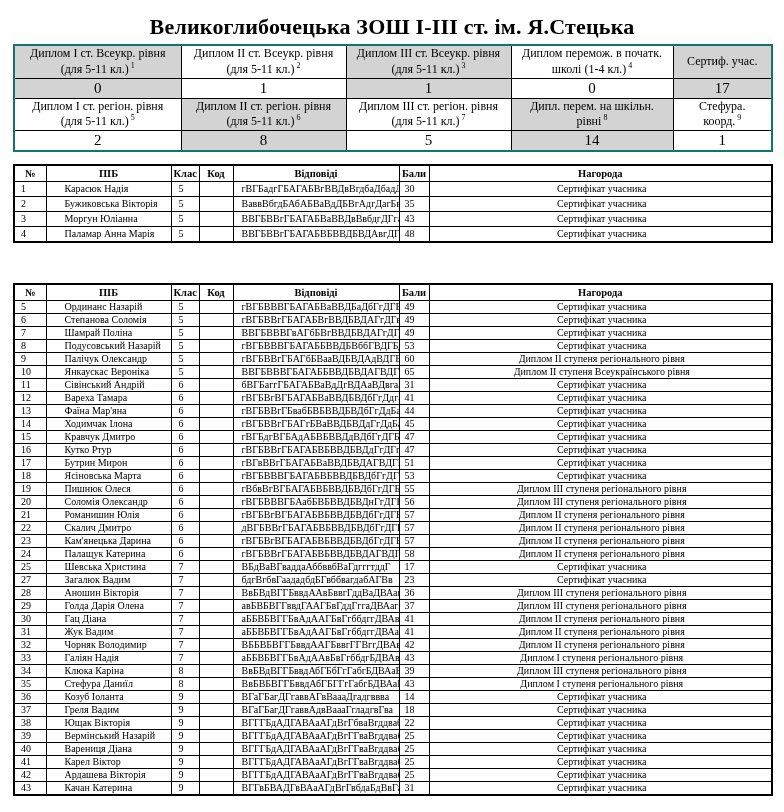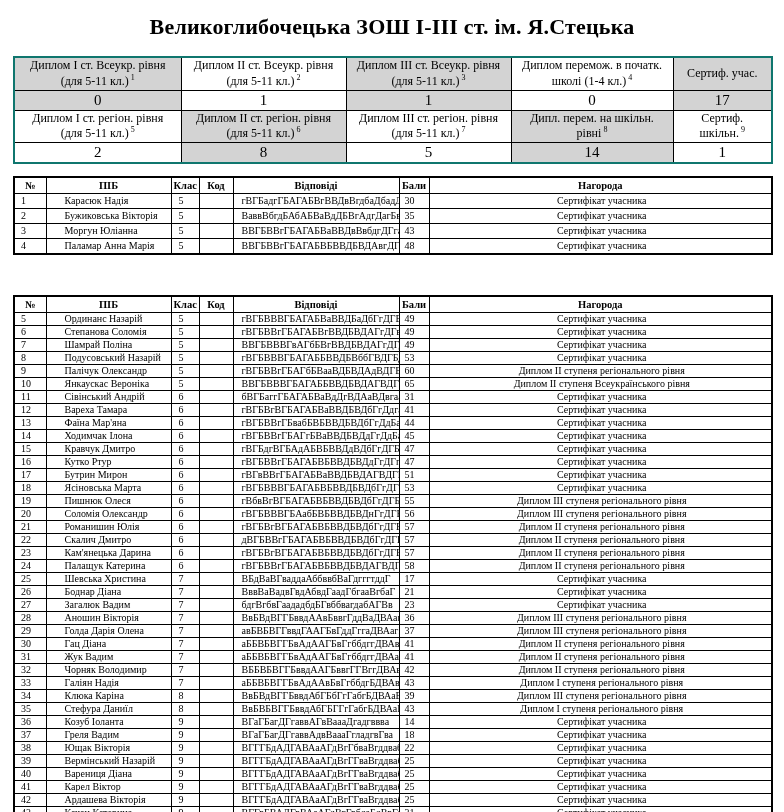--- a/index.html
+++ b/index.html
@@ -1,18 +1,18 @@
 <!DOCTYPE html>
 <html><head>
 <meta charset="utf-8">
 <style>
   html,body{margin:0;padding:0;background:#fff;color:#000;}
   body{width:784px;height:812px;font-family:"Liberation Serif","DejaVu Serif",serif;overflow:hidden;}
   .page{padding:0 13px;}
-  h1{text-align:center;font-size:22px;font-weight:bold;margin:14px 0 16px 0;letter-spacing:0.2px;}
+  h1{text-align:center;font-size:22px;font-weight:bold;margin:14px 0 4px 0;letter-spacing:0.2px;}
   table{border-collapse:collapse;width:758px;table-layout:fixed;}
 
   
   .summary{border:2px solid #0f766e;margin-bottom:12px;}
   .summary td{border:1px solid #000;text-align:center;vertical-align:middle;overflow:hidden;}
   .sum-head td{font-size:12px;line-height:1.15;height:27px;padding:1px 5px;}
   .sum-val td{font-size:15px;height:19px;padding:0;}
   .summary td.gray{background:#d3d3d3;}
   .summary sup{font-size:8px;vertical-align:super;margin-left:2px;}
 
@@ -59,21 +59,21 @@
           <td>1</td>
           <td class="gray">1</td>
           <td>0</td>
           <td class="gray">17</td>
         </tr>
         <tr class="sum-head">
           <td><span>Диплом І ст. регіон. рівня (для 5-11 кл.)</span><sup>5</sup></td>
           <td class="gray"><span>Диплом ІІ ст. регіон. рівня (для 5-11 кл.)</span><sup>6</sup></td>
           <td><span>Диплом ІІІ ст. регіон. рівня (для 5-11 кл.)</span><sup>7</sup></td>
           <td class="gray"><span>Дипл. перем. на шкільн. рівні</span><sup>8</sup></td>
-          <td><span>Сертиф. шкільн.</span><sup>9</sup></td>
+          <td><span>Стефура. коорд.</span><sup>9</sup></td>
         </tr>
         <tr class="sum-val">
           <td>2</td>
           <td class="gray">8</td>
           <td>5</td>
           <td class="gray">14</td>
           <td>1</td>
         </tr>
       </tbody>
   </table>
@@ -344,29 +344,20 @@
         <tr>
           <td class="c0">25</td>
           <td class="c1">Шевська Христина</td>
           <td class="c2">7</td>
           <td class="c3"></td>
           <td class="c4">ВБдВаВГваддаАббввбВаГдгггтддГ</td>
           <td class="c5">17</td>
           <td class="c6">Сертифікат учасника</td>
         </tr>
         <tr>
-          <td class="c0">26</td>
-          <td class="c1">Боднар Діана</td>
-          <td class="c2">7</td>
-          <td class="c3"></td>
-          <td class="c4">ВввВаВадвГвдАбвдГаадГбгааВгбаГ</td>
-          <td class="c5">21</td>
-          <td class="c6">Сертифікат учасника</td>
-        </tr>
-        <tr>
           <td class="c0">27</td>
           <td class="c1">Загалюк Вадим</td>
           <td class="c2">7</td>
           <td class="c3"></td>
           <td class="c4">бдгВгбвГаададбдБГвббвагдабАГВв</td>
           <td class="c5">23</td>
           <td class="c6">Сертифікат учасника</td>
         </tr>
         <tr>
           <td class="c0">28</td>

